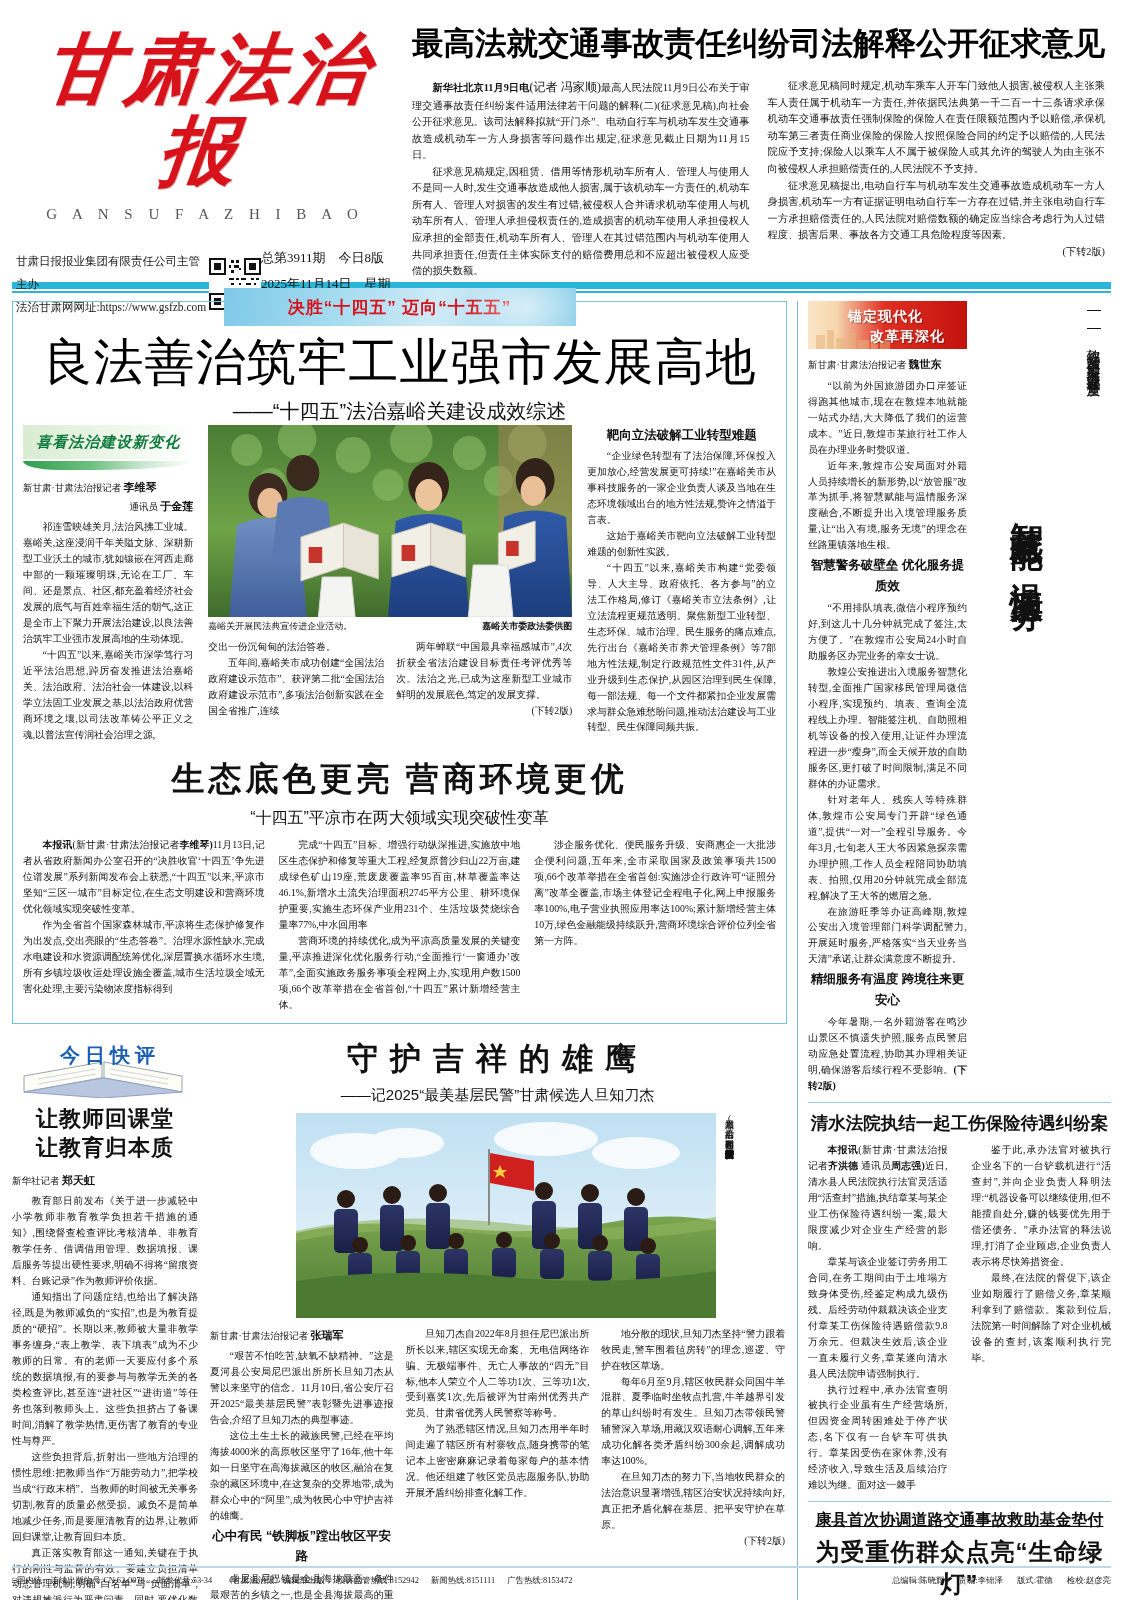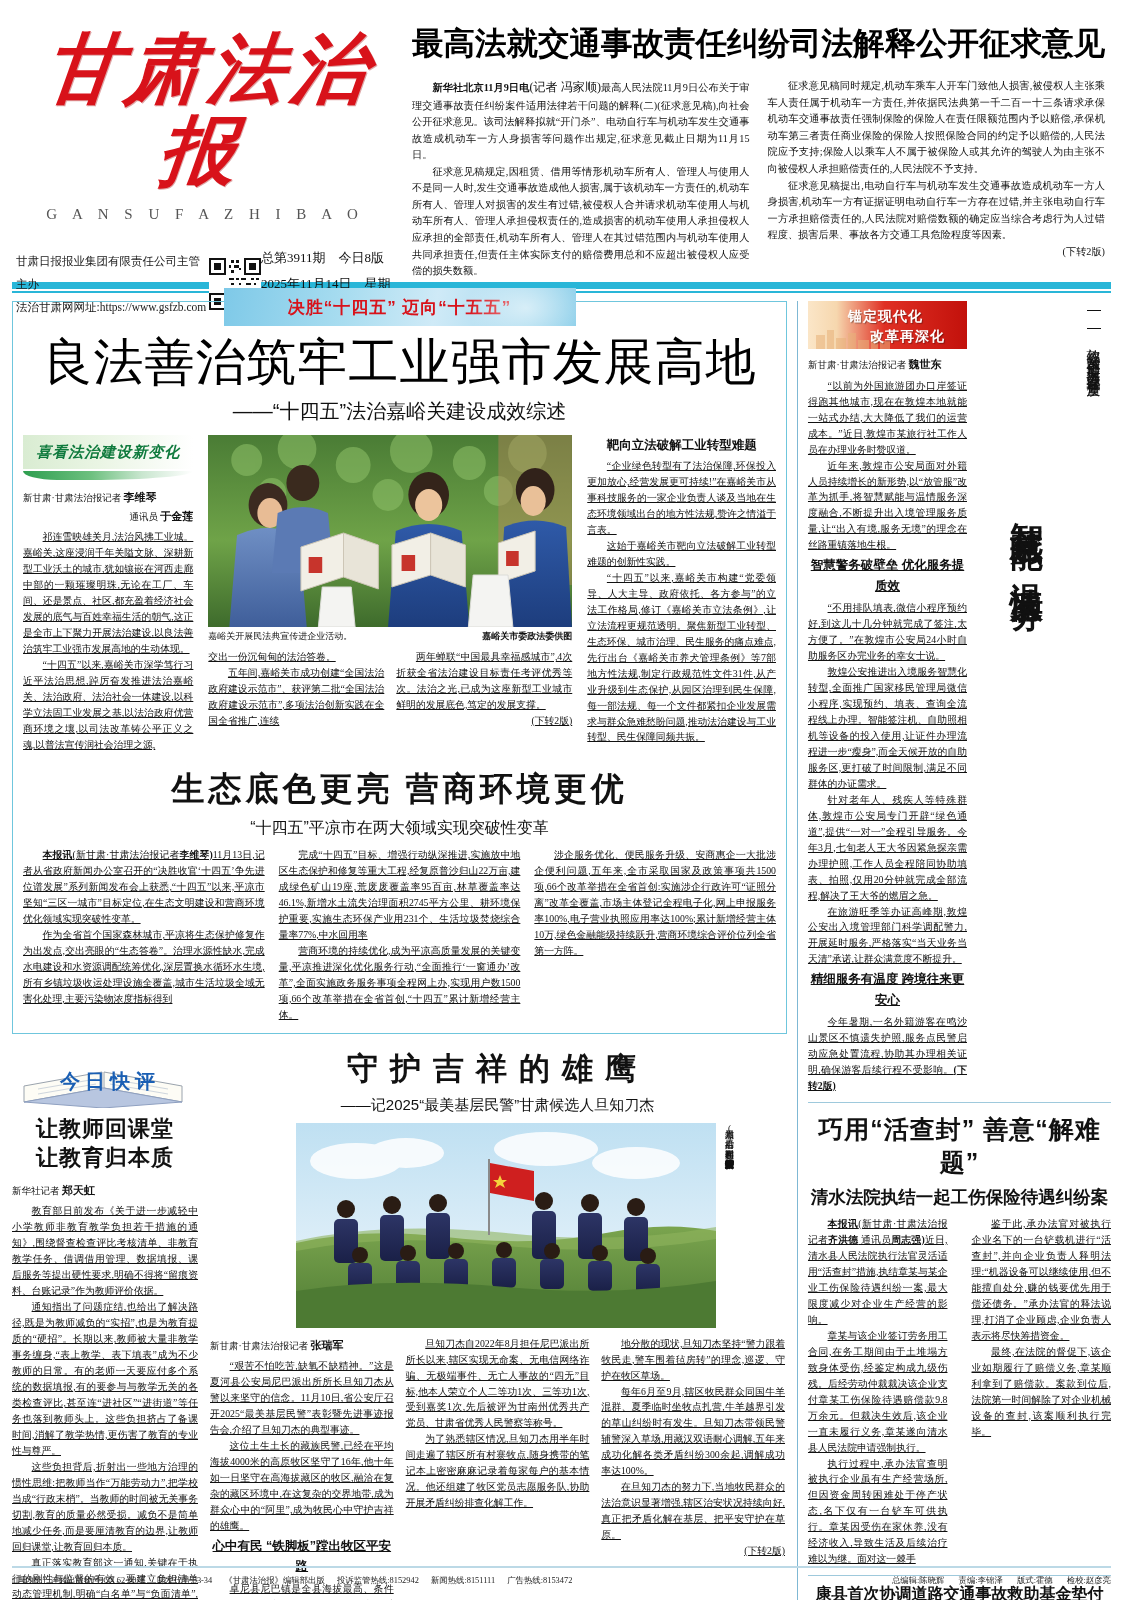--- a/index.html
+++ b/index.html
@@ -70,40 +70,40 @@
   }
   .banner::after{content:"";position:absolute;right:-10px;top:-20px;width:120px;height:80px;border-radius:50%;
     background:radial-gradient(ellipse at center, rgba(255,255,255,.55), rgba(255,255,255,0) 70%);}
   .feat-title {
     text-align:center; font-size:50px; font-weight:normal; letter-spacing:1px;
     font-family:"Liberation Sans",sans-serif; margin-top:8px; color:#000;
     line-height:1.12; white-space:nowrap;
   }
   .feat-sub { text-align:center; font-size:20px; margin-top:8px; color:#111; font-family:"Liberation Sans",sans-serif;}
 
-  .feat-cols { display:flex; gap:15px; margin-top:10px; }
+  .feat-cols { display:flex; gap:15px; margin-top:0; }
   .fc1 { width:176px; }
   .fc-mid { width:376px; }
   .fc3 { width:195px; }
 
   .greenbar {
     height:34px; width:100%;
     background:linear-gradient(90deg,#d9ecd2 0%, #eaf5e4 45%, #ffffff 100%);
     display:flex; align-items:center; justify-content:center;
     color:#0f7a3d; font-weight:bold; font-size:15px; font-style:italic;
     letter-spacing:1px; position:relative; margin-bottom:2px;
   }
   .greenwave { height:9px; width:100%;
     background:linear-gradient(90deg,#2e9e4f 0%, #6dc07f 40%, #c9e6cf 70%, #ffffff 100%);
     border-radius:0 0 60% 20%/0 0 100% 100%; margin-bottom:8px; }
 
   .byline { font-size:9.5px; line-height:1.7; margin-bottom:4px; }
   .byline b { font-size:11px; }
   .byline .r { display:block; text-align:right; }
-  .txt { font-size:9.8px; line-height:1.63; text-align:justify;text-decoration:underline; }
+  .txt { font-size:9.8px; line-height:1.63; text-align:justify; }
   .txt p { margin:0; text-indent:2em; }
   .sub-head { font-size:12.5px; font-weight:bold; text-align:center; margin:2px 0 4px 0; font-family:"Liberation Sans",sans-serif;}
 
   .photo { width:100%; height:192px; position:relative; overflow:hidden; background:#2d5a2a; }
   .cap { font-size:9px; margin-top:3px; display:flex; justify-content:space-between; }
   .cap .c1 { }
   .cap .c2 { font-weight:bold; }
 
   
   .feat2-title { text-align:center; font-size:33px; font-weight:bold; margin-top:14px;
@@ -112,21 +112,21 @@
   .feat2-cols { display:flex; gap:14px; margin-top:8px; }
   .feat2-cols > div { flex:1; }
 
   
   .lower { display:flex; gap:12px; margin-top:10px; }
   .lower-left { width:186px; }
   .lower-right { width:575px; }
 
   .kuaiping-head { position:relative; height:66px; margin-bottom:2px; }
   .book { position:absolute; left:6px; top:18px; width:170px; height:46px; }
-  .kuaiping-label { position:absolute; left:48px; top:24px; font-size:20px; font-weight:bold;
+  .kuaiping-label { position:absolute; left:48px; top:8px; font-size:20px; font-weight:bold;
     color:#1a5fb4; letter-spacing:5px; font-family:"Liberation Sans",sans-serif; z-index:2;}
   .kp-title { text-align:center; font-size:22px; font-weight:bold; line-height:1.34;
     font-family:"Liberation Sans",sans-serif; letter-spacing:1px; margin:4px 0 8px 0; }
 
   .eagle-title { text-align:center; font-size:31px; font-weight:bold; letter-spacing:12px;
     font-family:"Liberation Serif",serif; margin-top:4px; }
   .eagle-sub { text-align:center; font-size:15px; margin-top:6px; font-family:"Liberation Sans",sans-serif;}
   .eagle-photo-wrap { display:flex; margin-top:8px; gap:6px; }
   .eagle-photo { width:420px; height:205px; position:relative; overflow:hidden; }
   .vcap { writing-mode:vertical-rl; text-orientation:upright; font-size:9px; line-height:1.5;
@@ -640,21 +640,20 @@
           <div class="vtitle-main">智慧赋能 温情服务</div>
         </div>
         <div style="width:26px">
           <div class="vtitle-sub">——敦煌公安改革创新提升出入境管理服务质量</div>
         </div>
       </div>
 
       <div class="hr-thin"></div>
 
       <div>
-        <div class="side-h1">巧用“活查封” 善意“解难题”</div>
         <div class="side-h2">清水法院执结一起工伤保险待遇纠纷案</div>
         <div class="side-cols">
           <div>
             <div class="txt">
               <p><b>本报讯</b><span class="sml">(新甘肃·甘肃法治报记者</span><b>齐洪德</b> <span class="sml">通讯员</span><b>周志强)</b><span>近日,清水县人民法院执行法官灵活适用“活查封”措施,执结章某与某企业工伤保险待遇纠纷一案,最大限度减少对企业生产经营的影响。</span></p>
               <p>章某与该企业签订劳务用工合同,在务工期间由于土堆塌方致身体受伤,经鉴定构成九级伤残。后经劳动仲裁裁决该企业支付章某工伤保险待遇赔偿款9.8万余元。但裁决生效后,该企业一直未履行义务,章某遂向清水县人民法院申请强制执行。</p>
               <p>执行过程中,承办法官查明被执行企业虽有生产经营场所,但因资金周转困难处于停产状态,名下仅有一台铲车可供执行。章某因受伤在家休养,没有经济收入,导致生活及后续治疗难以为继。面对这一棘手</p>
             </div>
           </div>
           <div>

